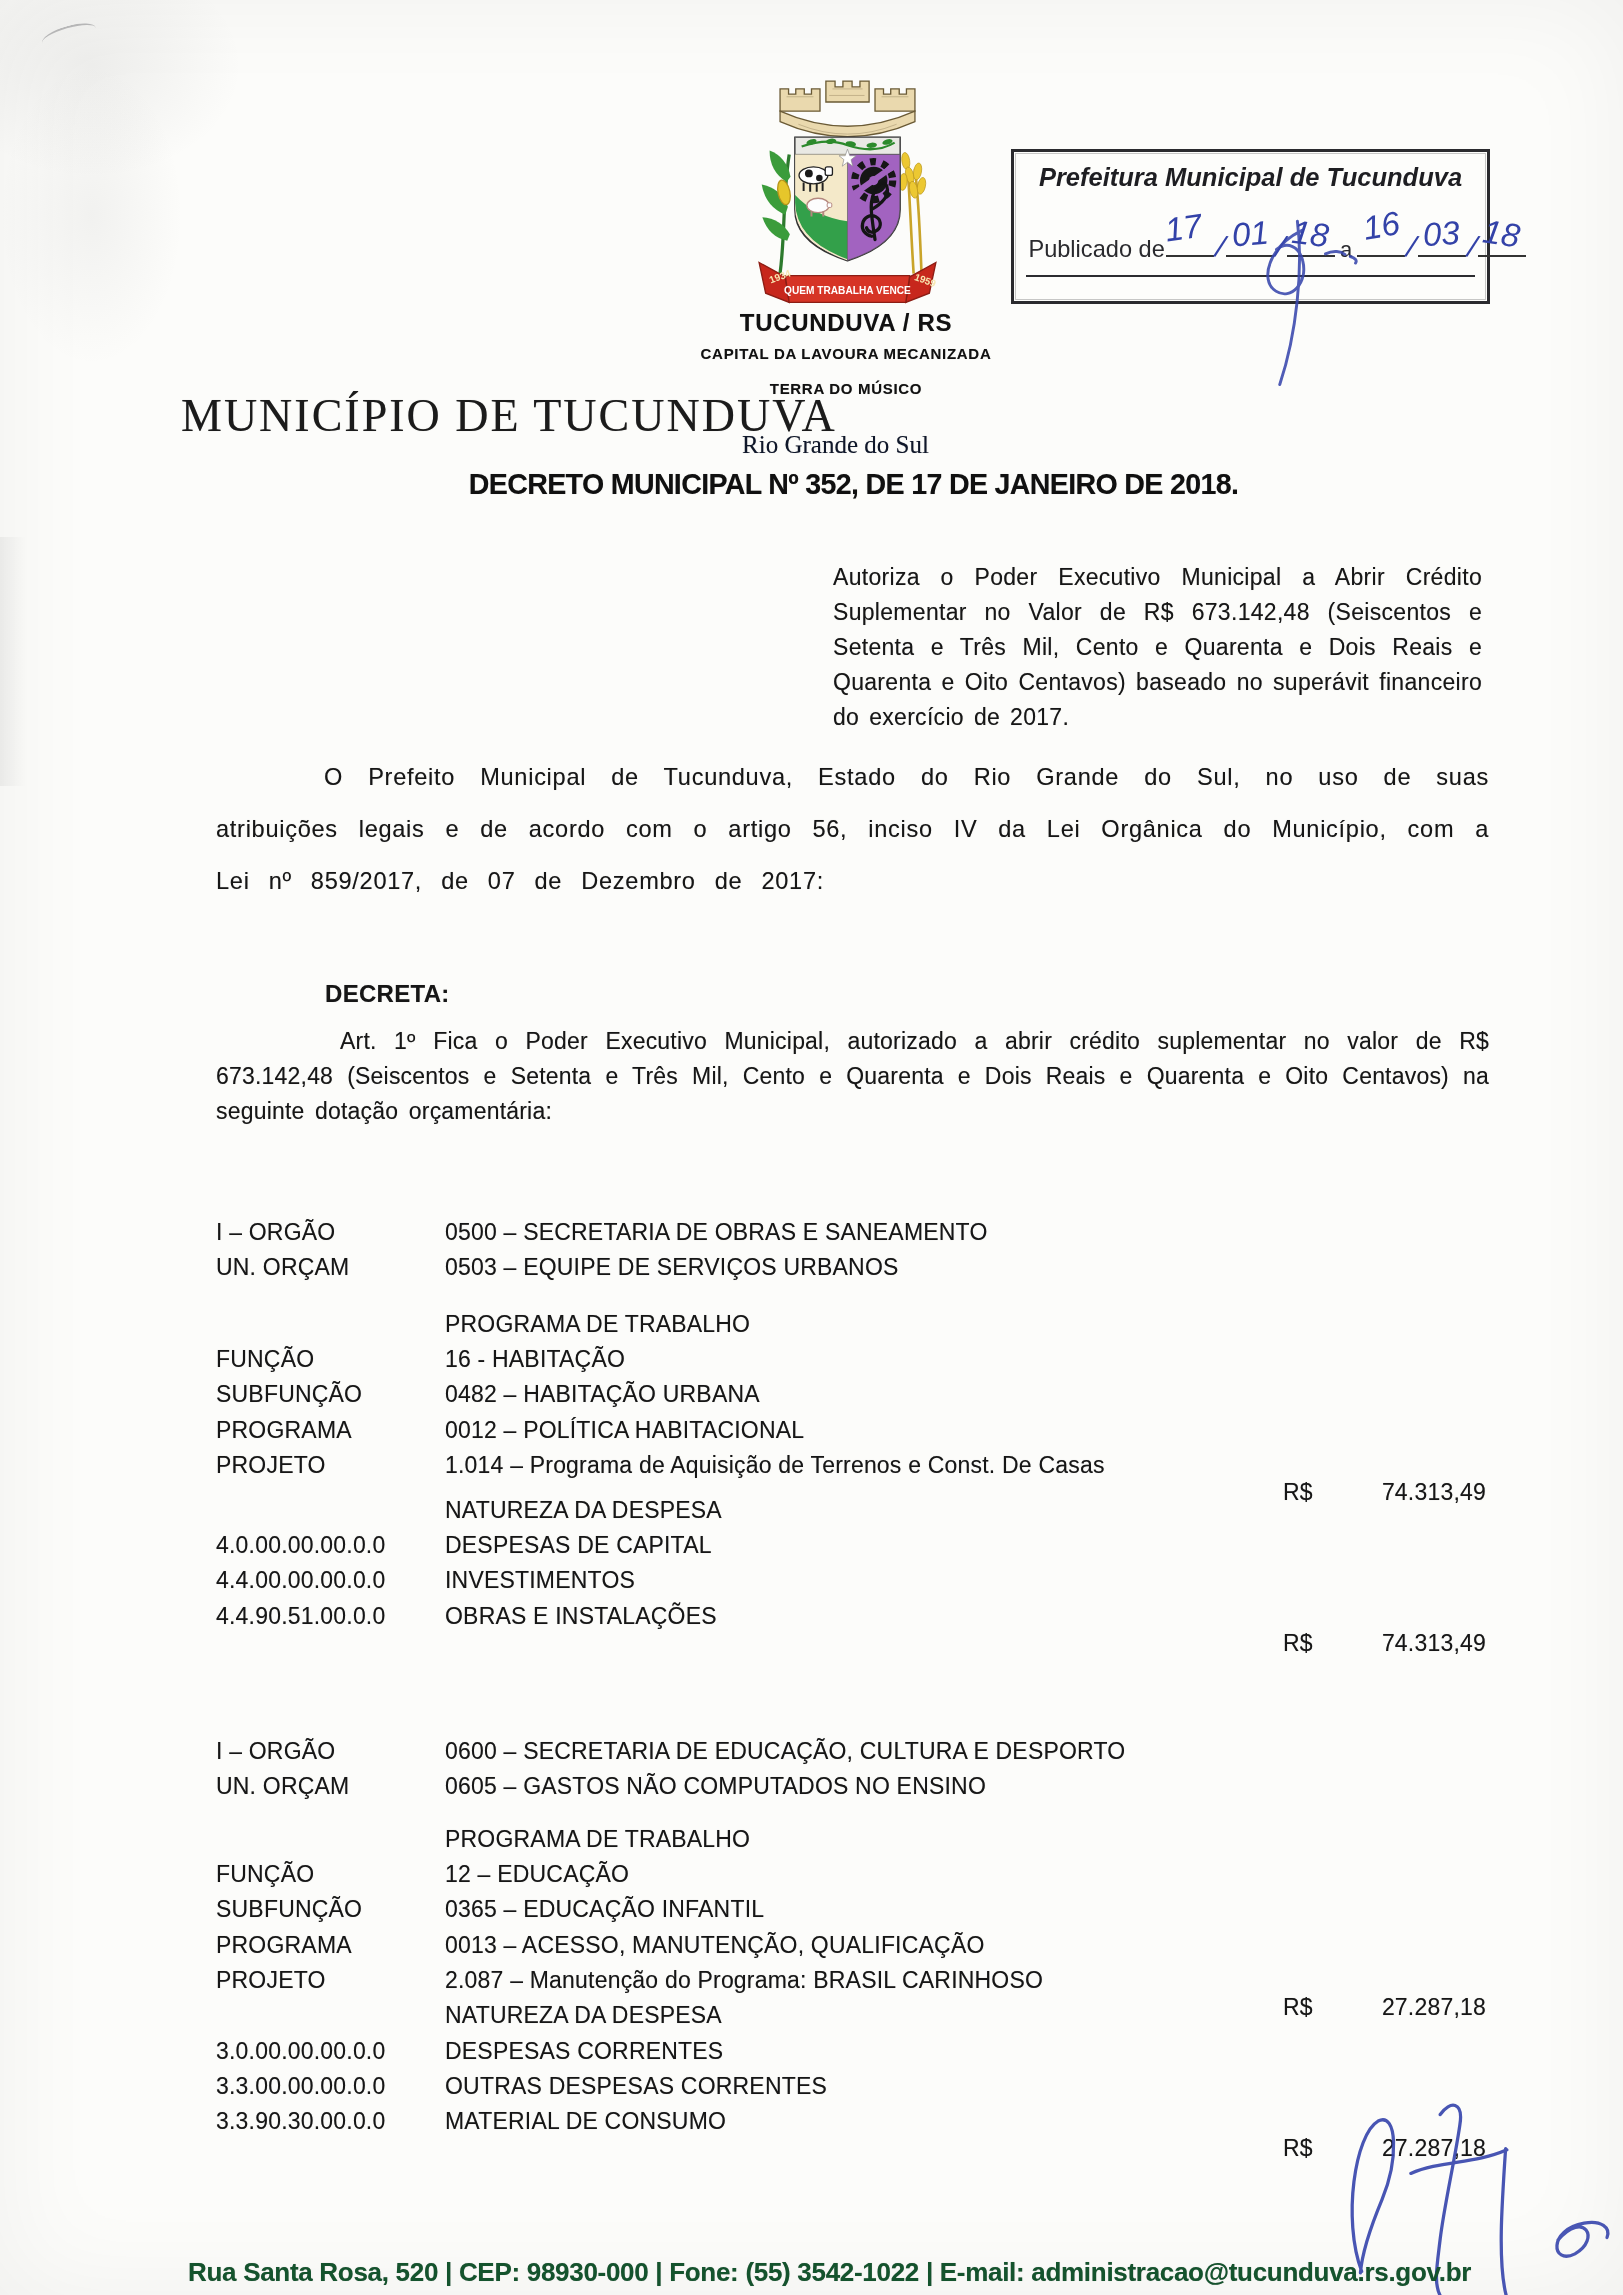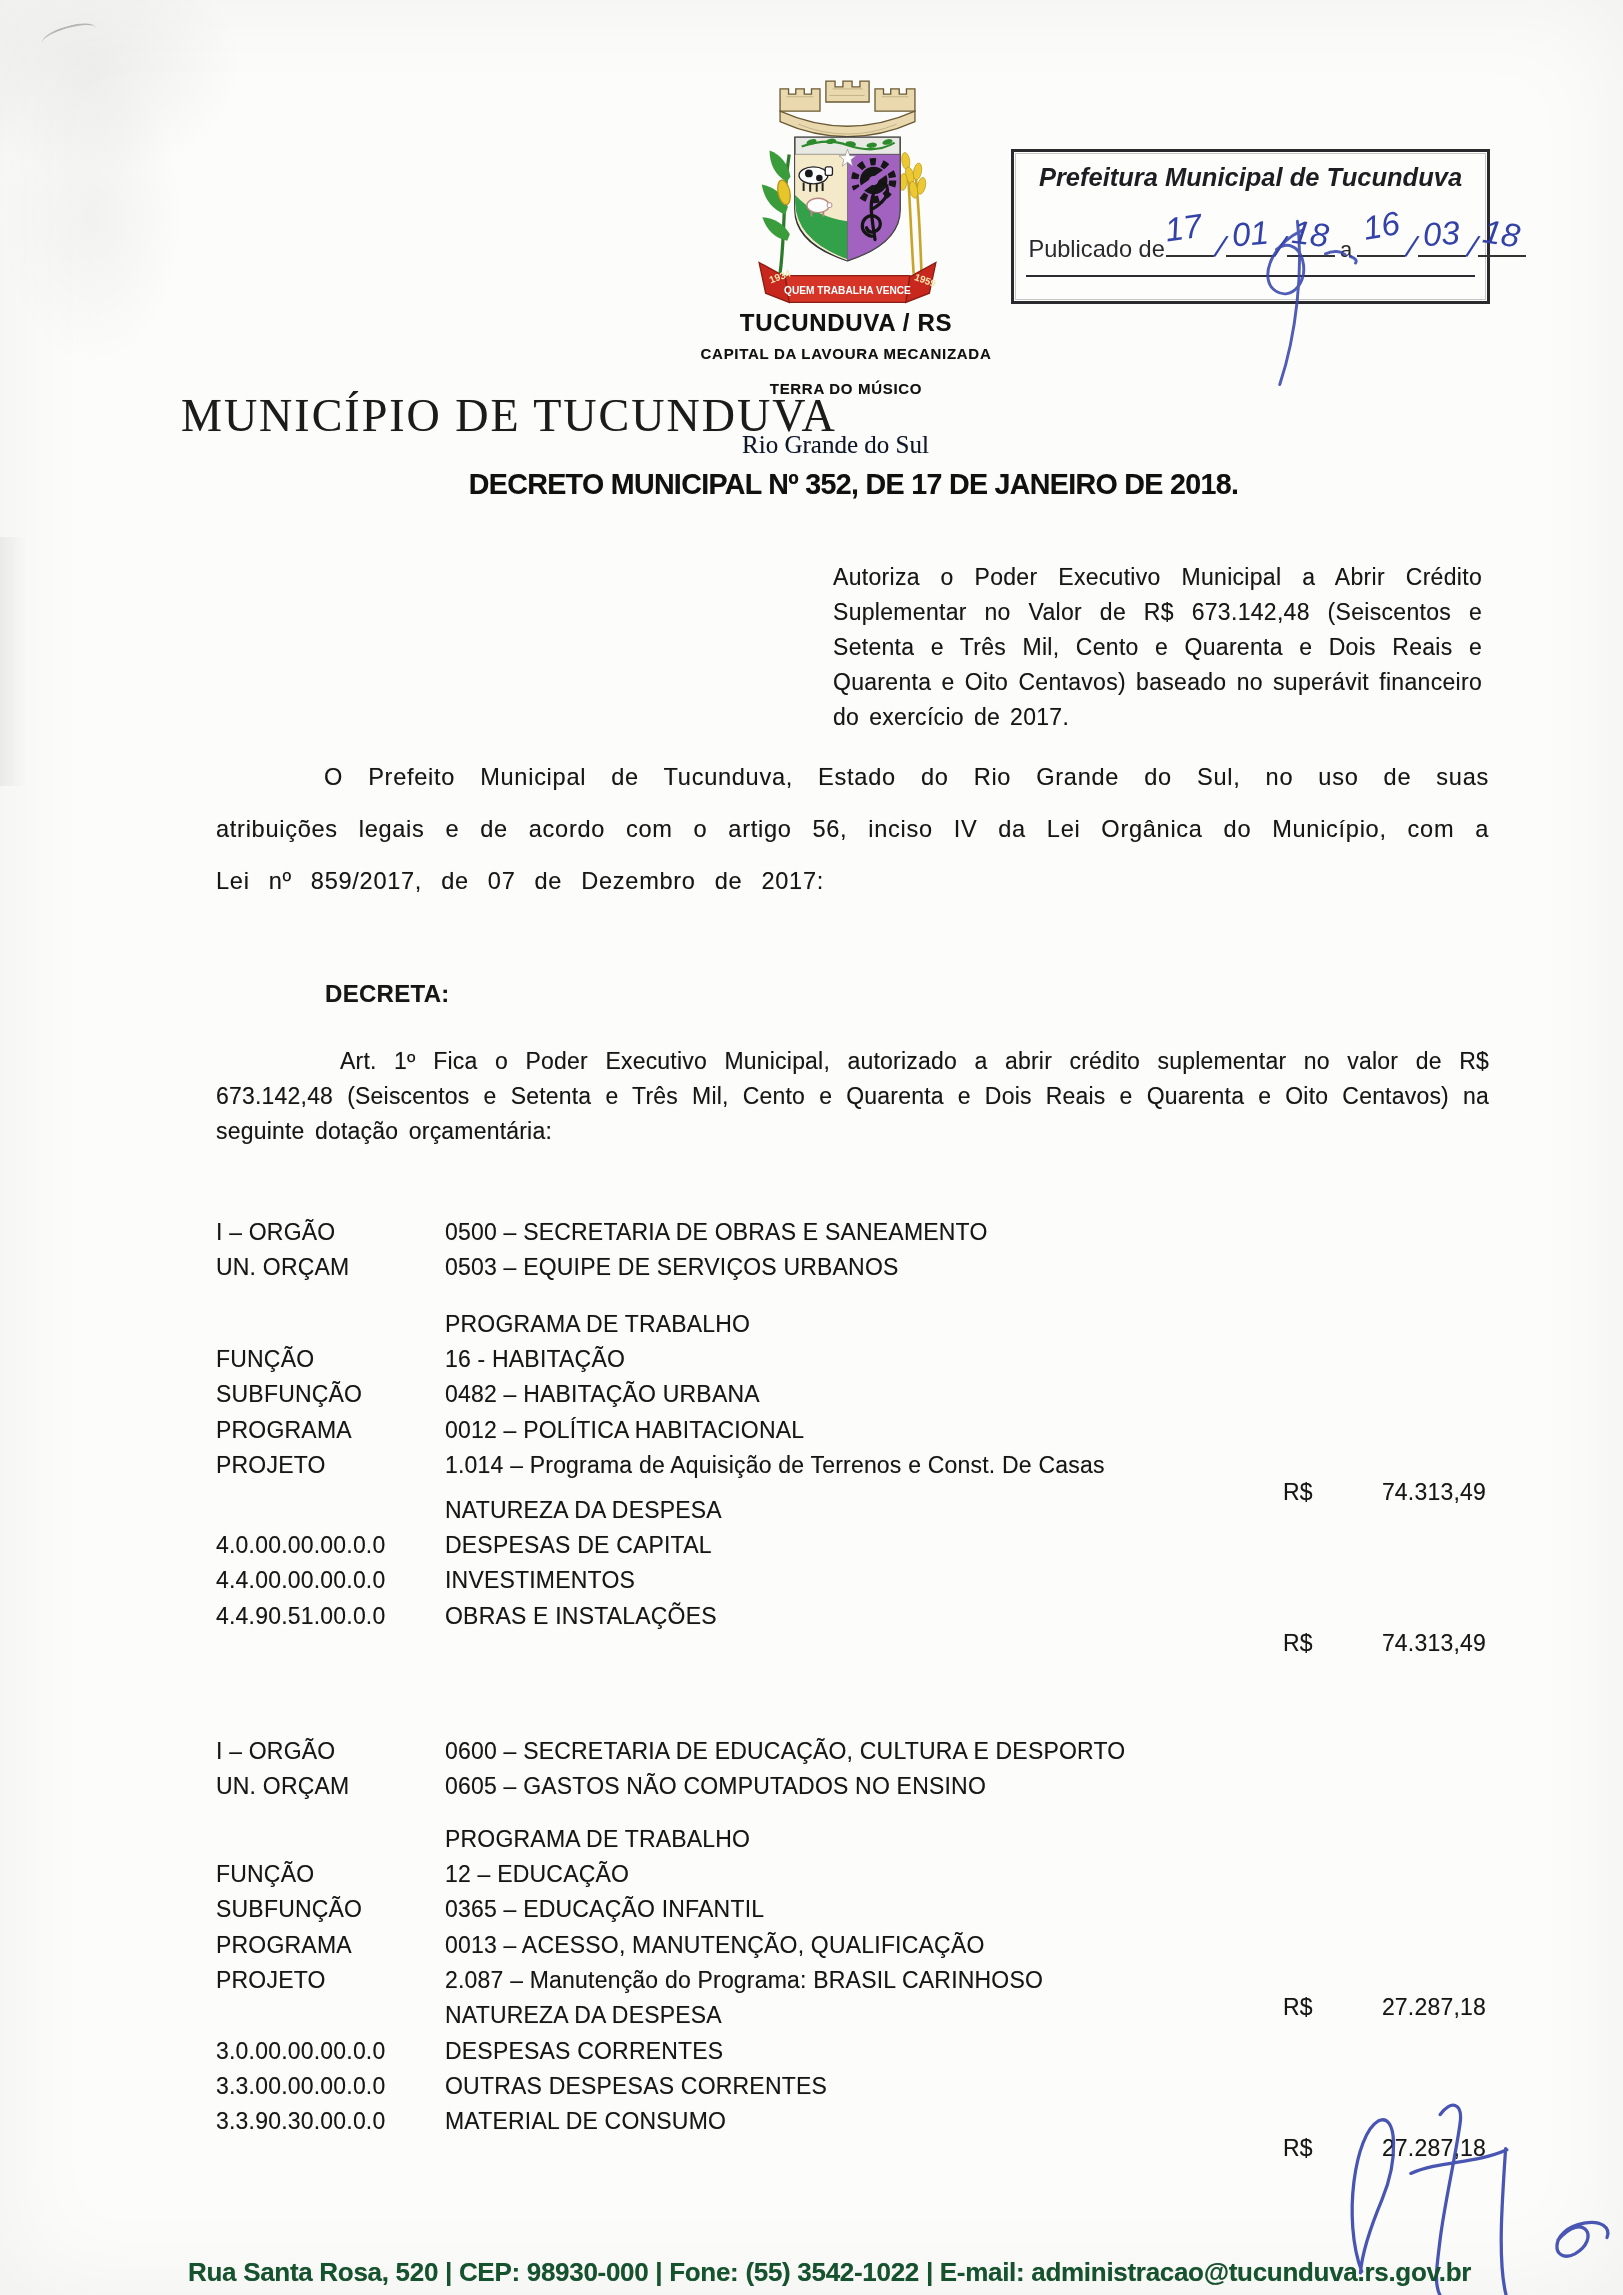--- a/index.html
+++ b/index.html
@@ -41,21 +41,21 @@
         font-family:"Liberation Serif","DejaVu Serif",serif;font-size:25px;color:#0f172a;}
   .decree{position:absolute;left:425px;width:857px;top:467px;text-align:center;
         font-size:29.5px;font-weight:bold;letter-spacing:-0.7px;color:#101010;transform:scaleX(.97);}
   
   .summary{position:absolute;left:833px;width:649px;top:560px;font-size:23px;line-height:35px;
         text-align:justify;word-spacing:3.3px;letter-spacing:0.3px;}
   .intro{position:absolute;left:216px;width:1273px;top:751px;font-size:23.6px;line-height:52px;
         text-align:justify;text-indent:108px;word-spacing:11.8px;letter-spacing:0.7px;}
   .decreta{position:absolute;left:325px;top:980px;font-size:24px;font-weight:bold;letter-spacing:0.3px;}
   .art{position:absolute;left:216px;width:1273px;top:1024px;font-size:23px;line-height:35px;
-        text-align:justify;text-indent:124px;word-spacing:3.9px;letter-spacing:0.2px;margin-top:20px;}
+        text-align:justify;text-indent:124px;word-spacing:3.9px;letter-spacing:0.2px;}
   
   .bblock{position:absolute;left:216px;width:1270px;font-size:23px;letter-spacing:0.2px;}
   .b1{top:1219px;height:425px;}
   .b2{top:1738px;height:425px;}
   .brow{position:absolute;left:0;right:0;height:31px;white-space:nowrap;}
   .blab{display:inline-block;width:229px;}
   .bval{display:inline-block;}
   .bhead{position:absolute;left:229px;height:31px;white-space:nowrap;}
   .money{position:absolute;left:1067px;right:0;display:flex;justify-content:space-between;}
   

